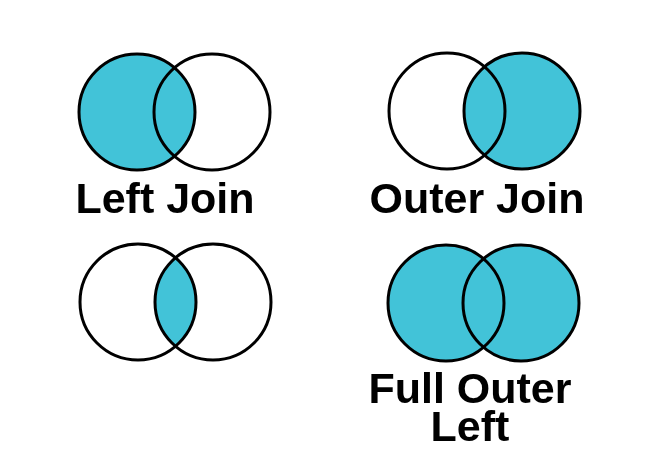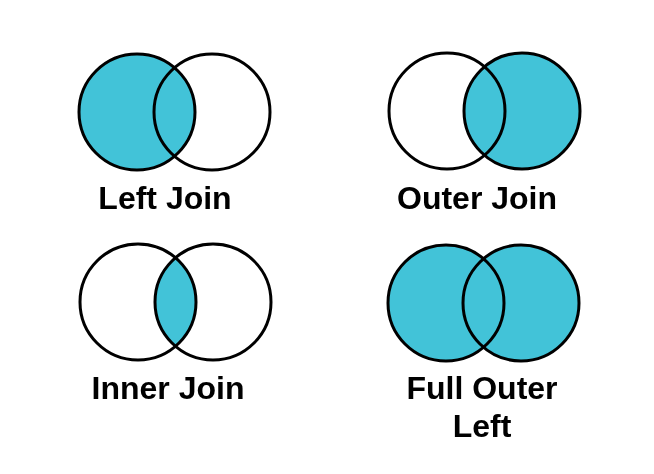--- a/index.html
+++ b/index.html
@@ -29,29 +29,29 @@
   .outline {
     fill: none;
     stroke-width: 3px;
   }
 
   .join-label {
     position: absolute;
     width: 320px;
     text-align: center;
     font-weight: bold;
-    font-size: 32px;
+    font-size: 43px;
     line-height: 38px;
     color: #000000;
     white-space: nowrap;
   }
   #label-0 { left: 5px;   top: 179px; }
   #label-1 { left: 317px; top: 179px; }
   #label-2 { left: 8px;   top: 369px; }
-  #label-3 { left: 322px; top: 369px; }
+  #label-3 { left: 310px; top: 369px; }
 </style>
 </head>
 <body>
 
 <div id="canvas">
 
   <svg id="venn-0" class="venn" viewBox="0 0 200 122">
     <circle cx="61" cy="61" r="58" fill="#42C3D8"></circle>
     <circle cx="136" cy="61" r="58" fill="none"></circle>
     <path d="M98.5 16.75 A58 58 0 0 1 98.5 105.25 A58 58 0 0 1 98.5 16.75 Z" fill="none"></path>
@@ -69,21 +69,20 @@
   </svg>
   <div id="label-1" class="join-label">Outer Join</div>
 
   <svg id="venn-2" class="venn" viewBox="0 0 200 122">
     <circle cx="61" cy="61" r="58" fill="none"></circle>
     <circle cx="136" cy="61" r="58" fill="none"></circle>
     <path d="M98.5 16.75 A58 58 0 0 1 98.5 105.25 A58 58 0 0 1 98.5 16.75 Z" fill="#42C3D8"></path>
     <circle class="outline" cx="61" cy="61" r="58" stroke="#000000"></circle>
     <circle class="outline" cx="136" cy="61" r="58" stroke="#000000"></circle>
   </svg>
-  <div id="label-2" class="join-label">Inner Join</div>
 
   <svg id="venn-3" class="venn" viewBox="0 0 200 122">
     <circle cx="61" cy="61" r="58" fill="#42C3D8"></circle>
     <circle cx="136" cy="61" r="58" fill="#42C3D8"></circle>
     <path d="M98.5 16.75 A58 58 0 0 1 98.5 105.25 A58 58 0 0 1 98.5 16.75 Z" fill="none"></path>
     <circle class="outline" cx="61" cy="61" r="58" stroke="#000000"></circle>
     <circle class="outline" cx="136" cy="61" r="58" stroke="#000000"></circle>
   </svg>
   <div id="label-3" class="join-label">
     <div>Full Outer</div>

